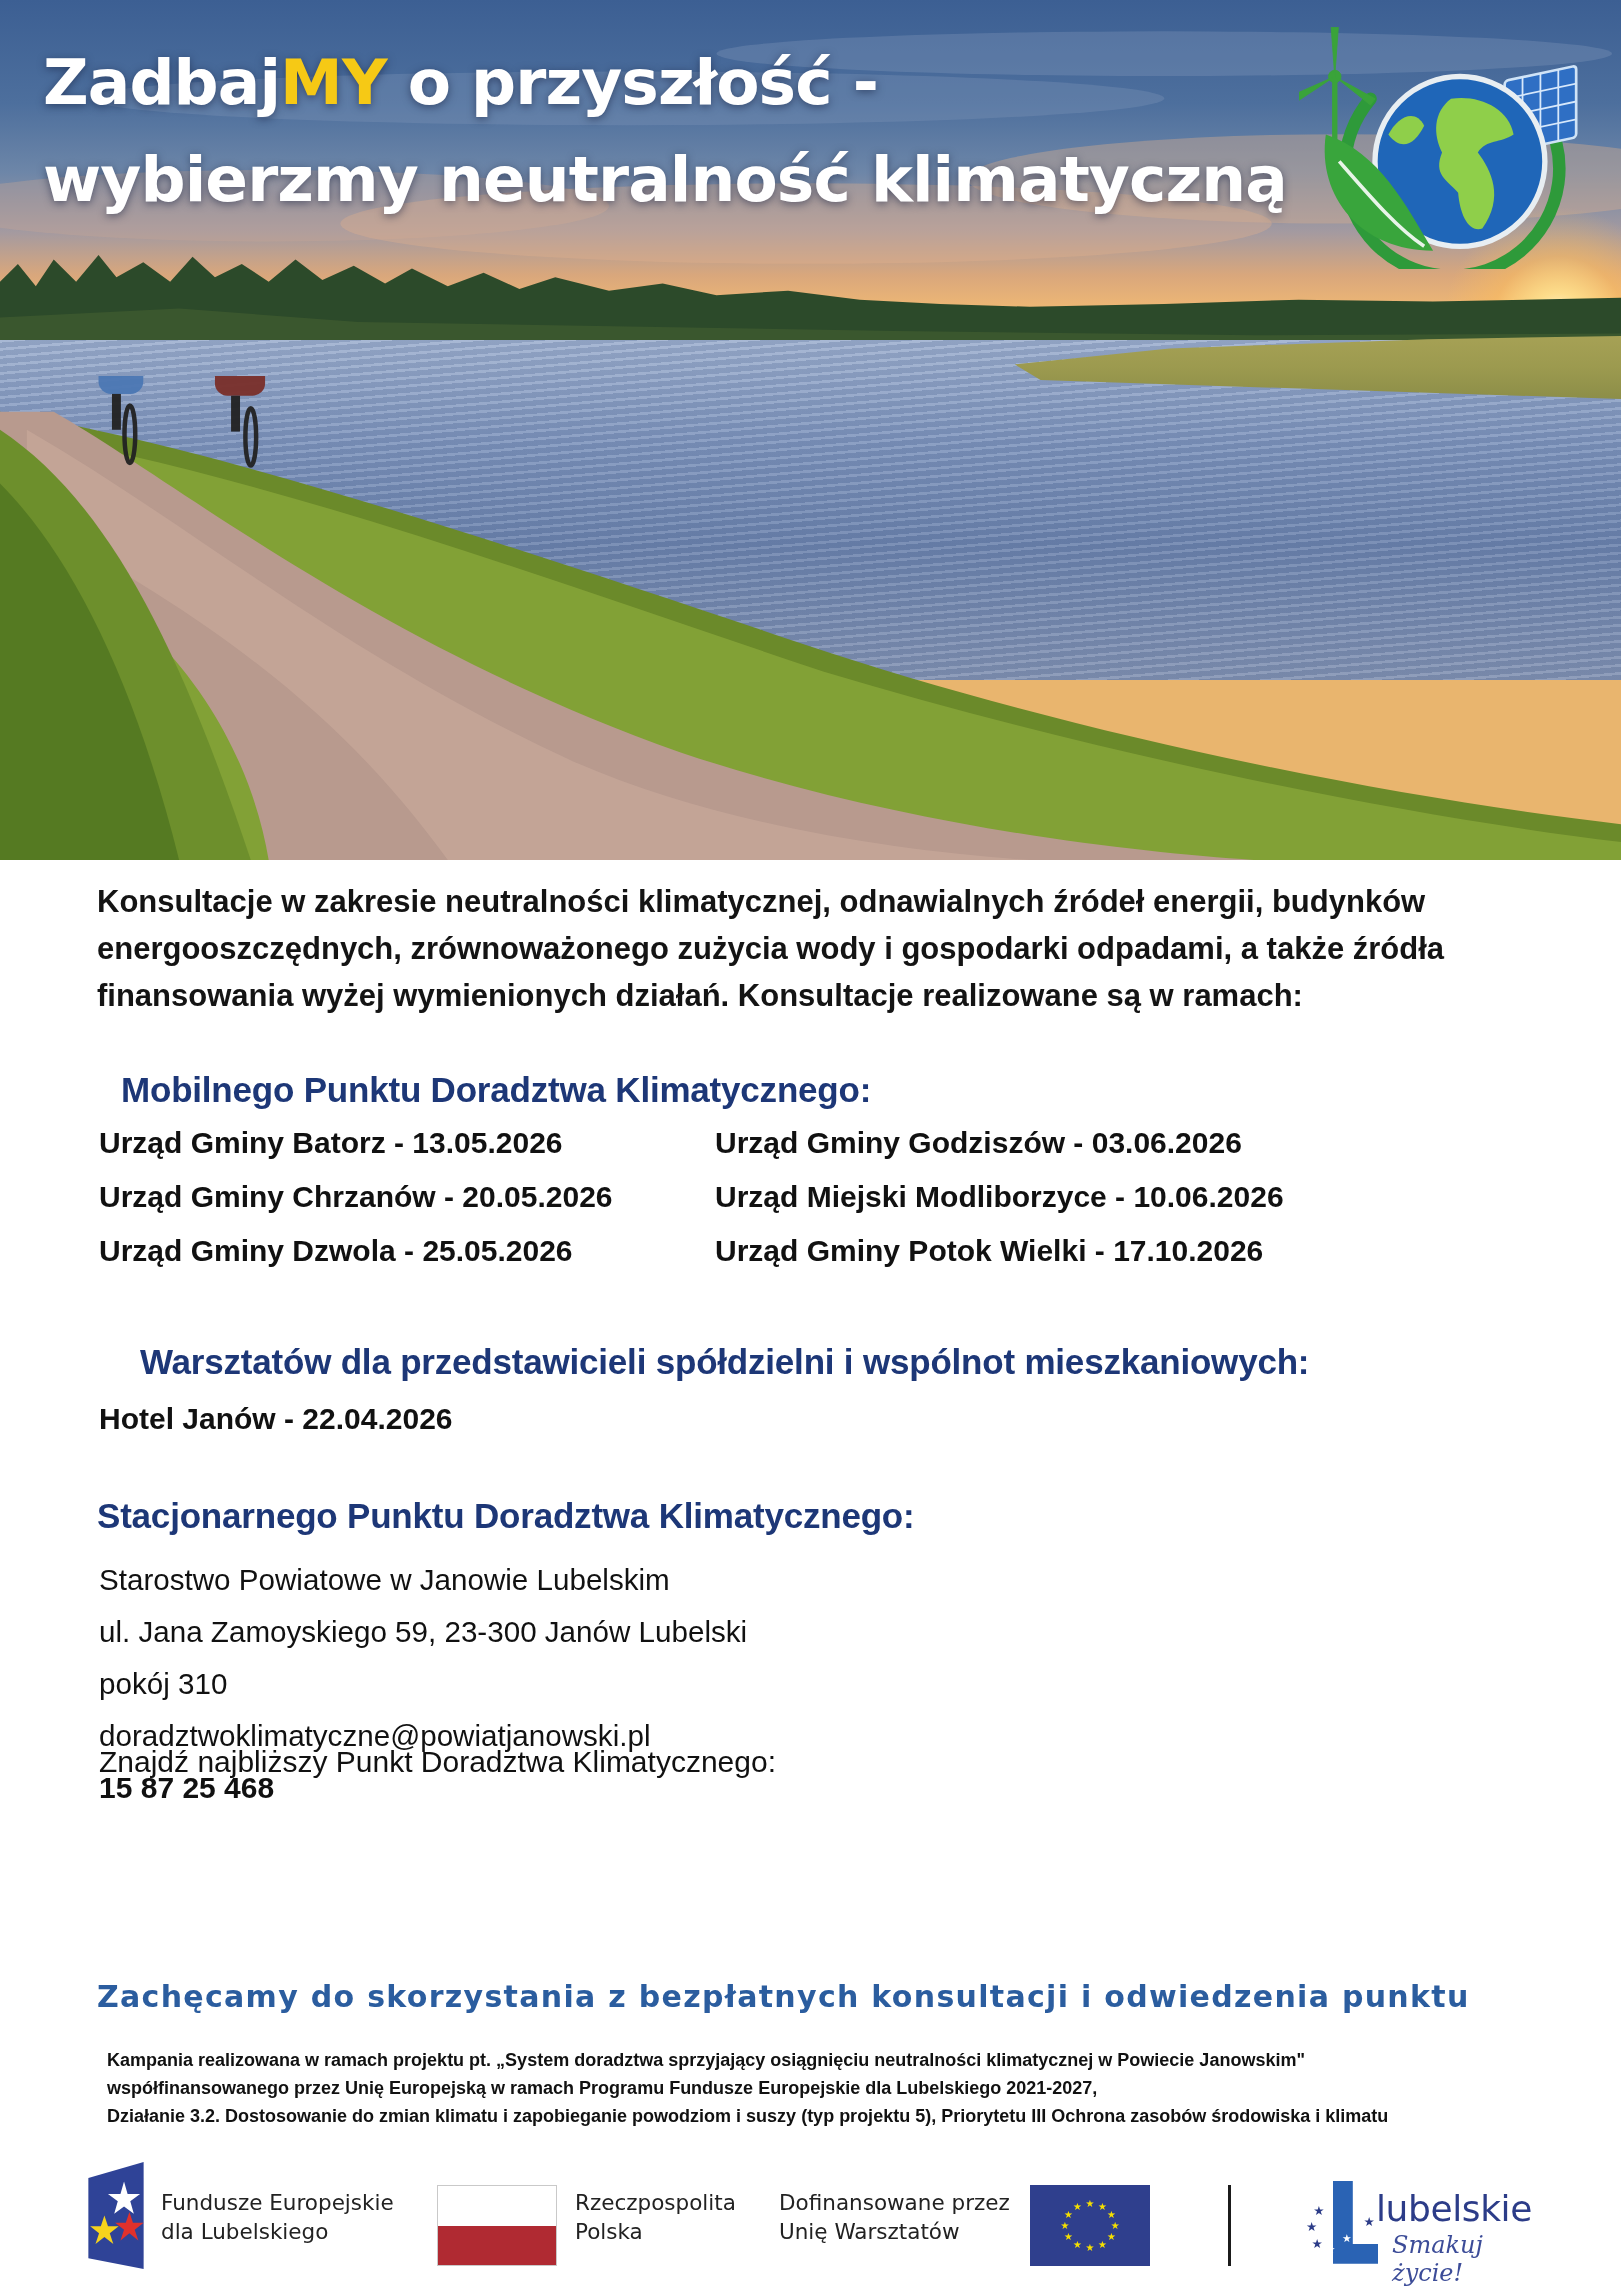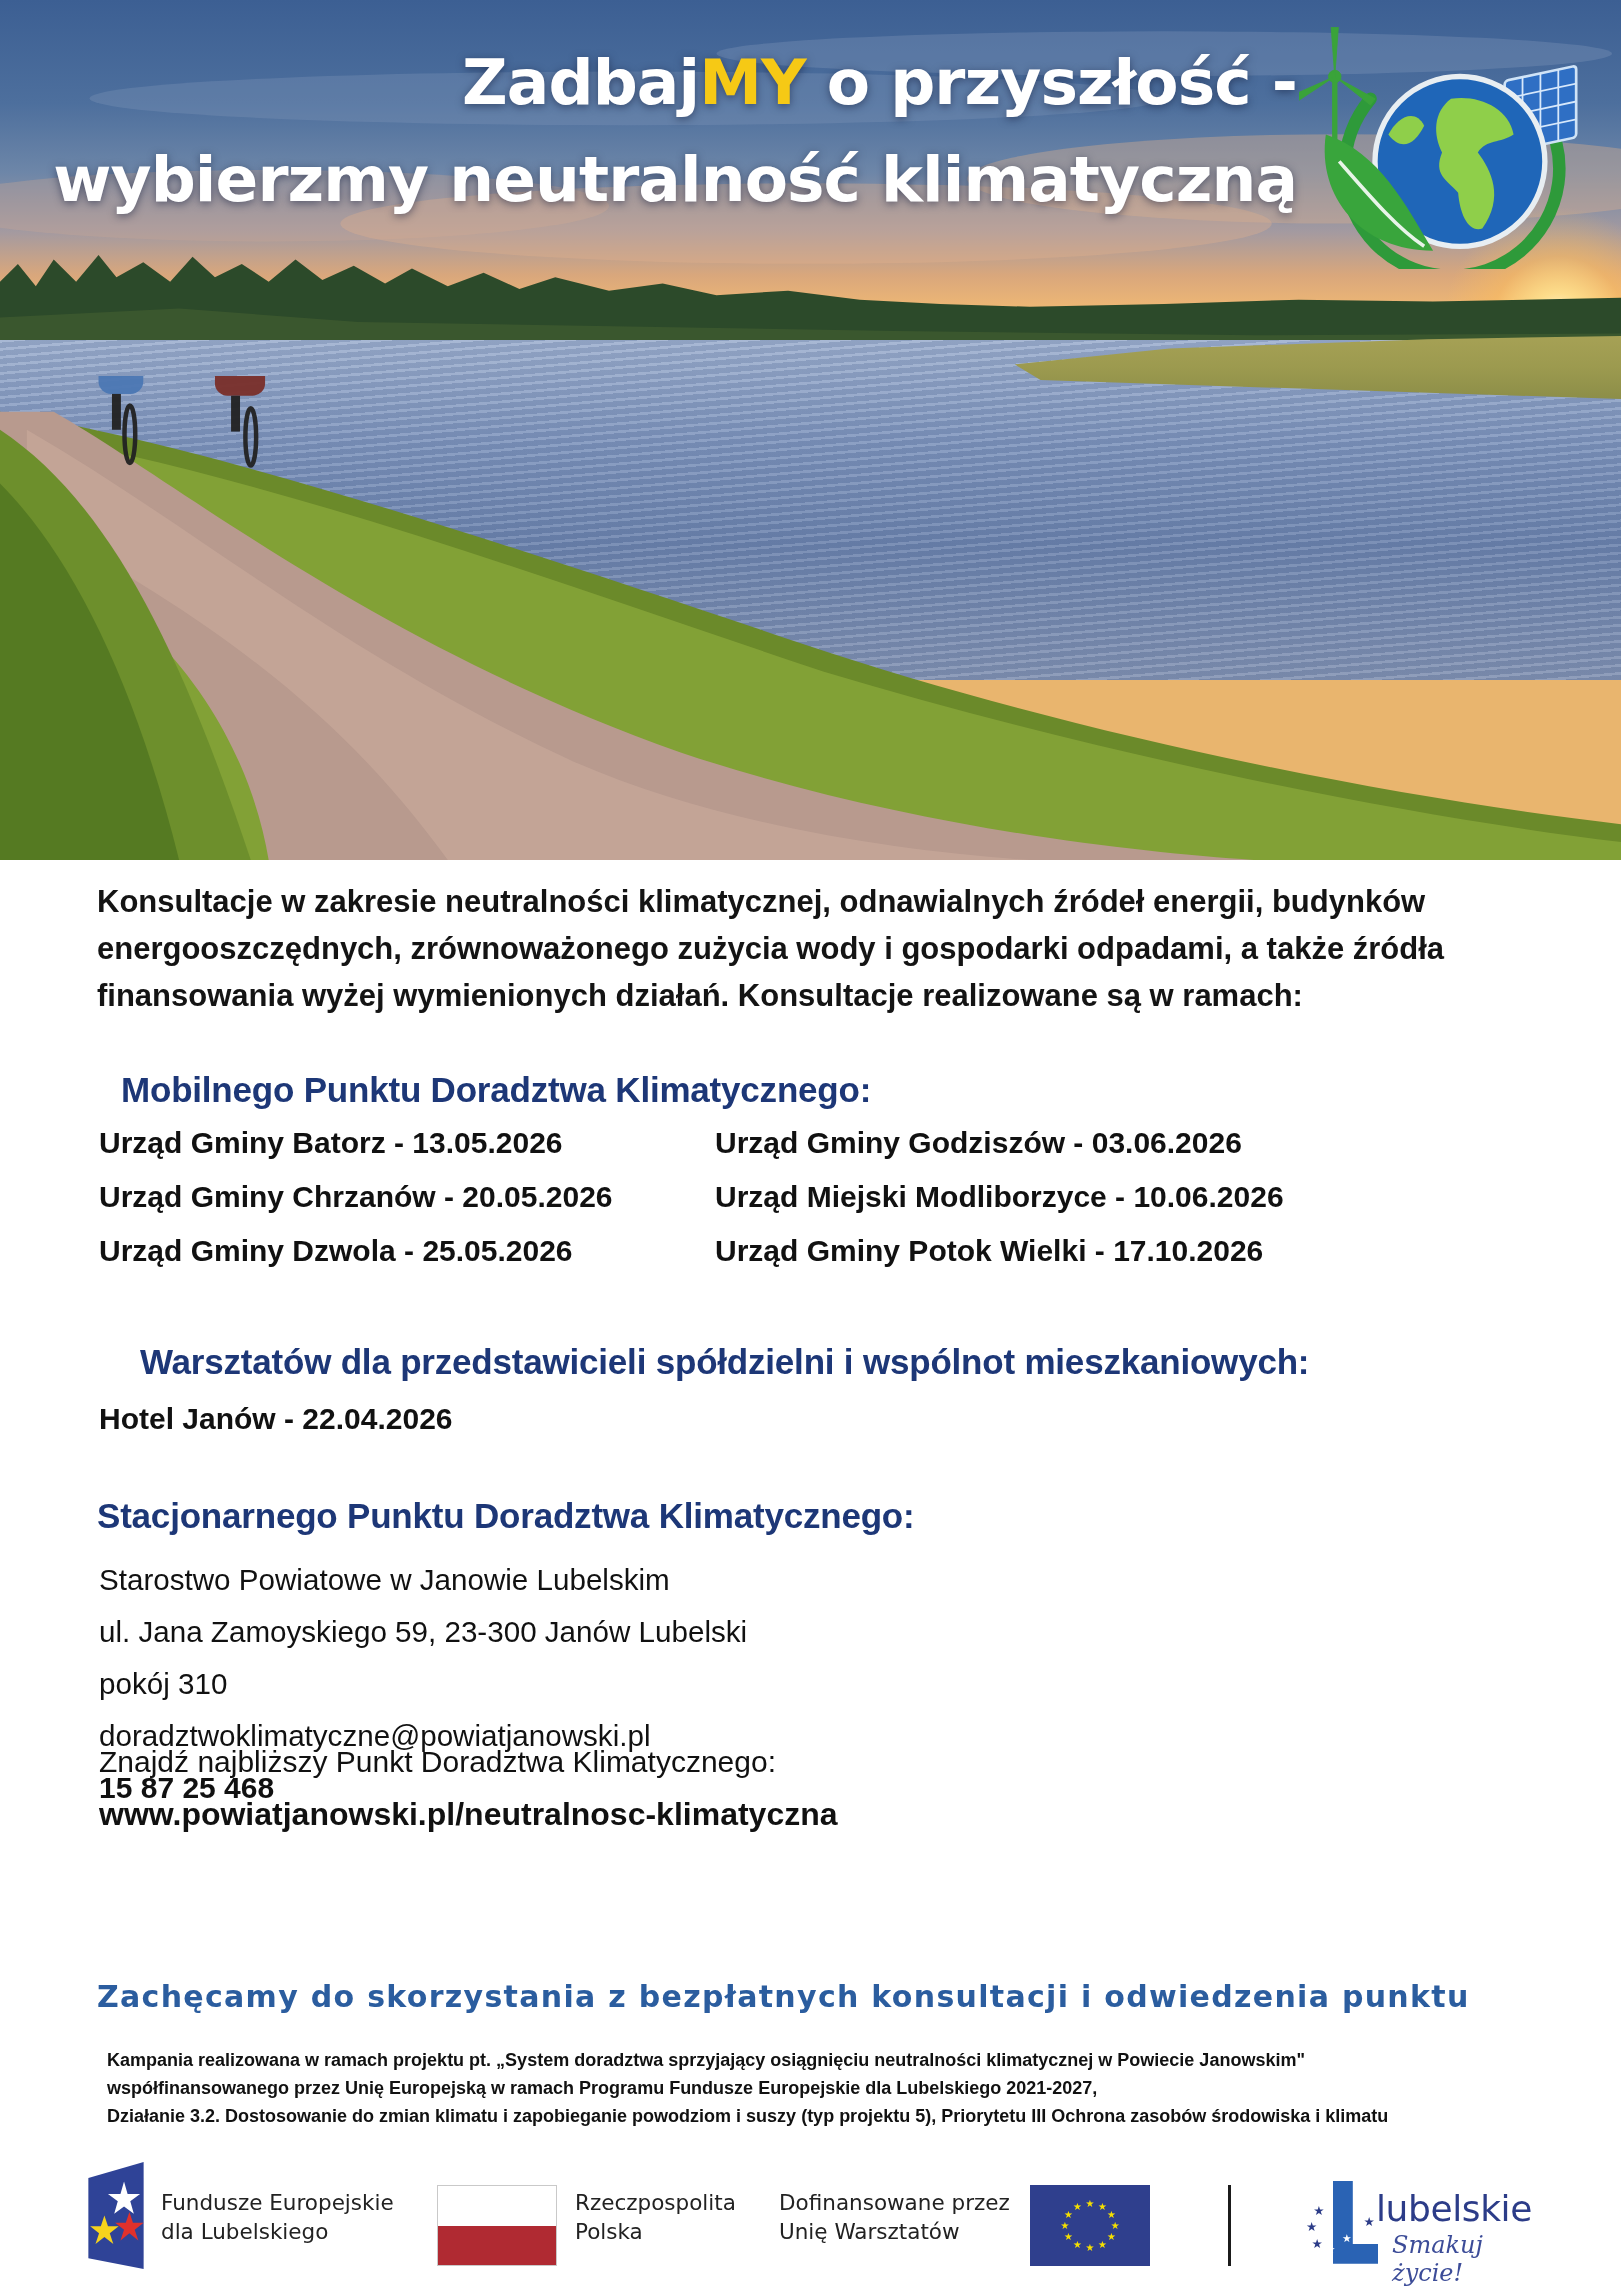--- a/index.html
+++ b/index.html
@@ -29,21 +29,20 @@
     position: absolute; right: 0; top: 336px; width: 645px; height: 63px;
     background: linear-gradient(180deg, #a6a155 0%, #9c9a4f 50%, #8c8e48 100%);
     clip-path: polygon(6% 45%, 30% 20%, 70% 5%, 100% 0, 100% 100%, 40% 80%, 10% 70%);
   }
   .bank { position: absolute; left: 0; top: 376px; width: 1621px; height: 484px; }
   .hero-title {
     position: absolute; left: 43px; top: 34px; width: 1254px;
     font-family: "DejaVu Sans", sans-serif; font-weight: bold; color: #ffffff;
     font-size: 63px; line-height: 97px; letter-spacing: -0.9px;
     text-shadow: 0 1.8px 9px rgba(20,30,60,0.55);
-    text-align: right;
   }
   .hero-title .accent { color: #f6c915; }
   .eco-logo { position: absolute; left: 1299px; top: 27px; width: 304px; height: 242px; }
 
   
   .intro {
     position: absolute; left: 97px; top: 878px; width: 1451px;
     font-family: "Liberation Sans", sans-serif; font-weight: bold; font-size: 31px; line-height: 47px; color: #141414;
   }
   .section-heading {
@@ -213,21 +212,20 @@
 <div class="contact">
   <div>Starostwo Powiatowe w Janowie Lubelskim</div>
   <div>ul. Jana Zamoyskiego 59, 23-300 Janów Lubelski</div>
   <div>pokój 310</div>
   <div>doradztwoklimatyczne@powiatjanowski.pl</div>
   <div class="phone">15 87 25 468</div>
 </div>
 
 <div class="find">
   <div>Znajdź najbliższy Punkt Doradztwa Klimatycznego:</div>
-  <div class="url">www.powiatjanowski.pl/neutralnosc-klimatyczna</div>
 </div>
 
 <div class="encourage">Zachęcamy do skorzystania z bezpłatnych konsultacji i odwiedzenia punktu</div>
 <div class="fineprint">
   <div>Kampania realizowana w ramach projektu pt. „System doradztwa sprzyjający osiągnięciu neutralności klimatycznej w Powiecie Janowskim"</div>
   <div>współfinansowanego przez Unię Europejską w ramach Programu Fundusze Europejskie dla Lubelskiego 2021-2027,</div>
   <div>Działanie 3.2. Dostosowanie do zmian klimatu i zapobieganie powodziom i suszy (typ projektu 5), Priorytetu III Ochrona zasobów środowiska i klimatu</div>
 </div>
 
 <footer class="logo-bar">

